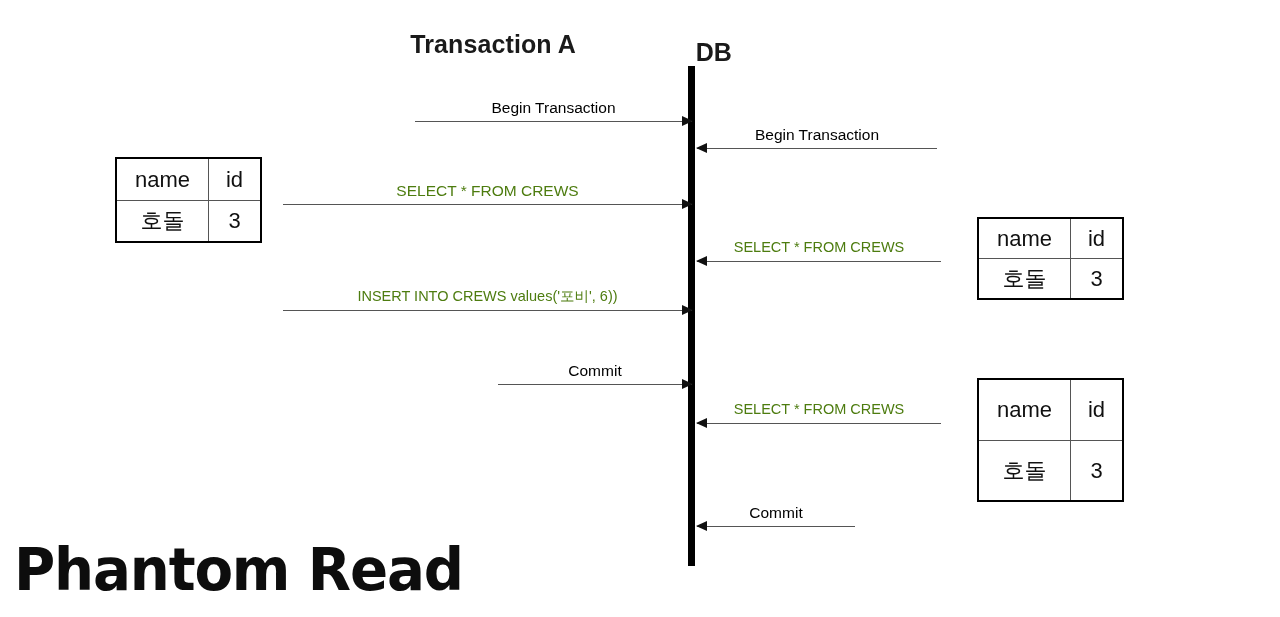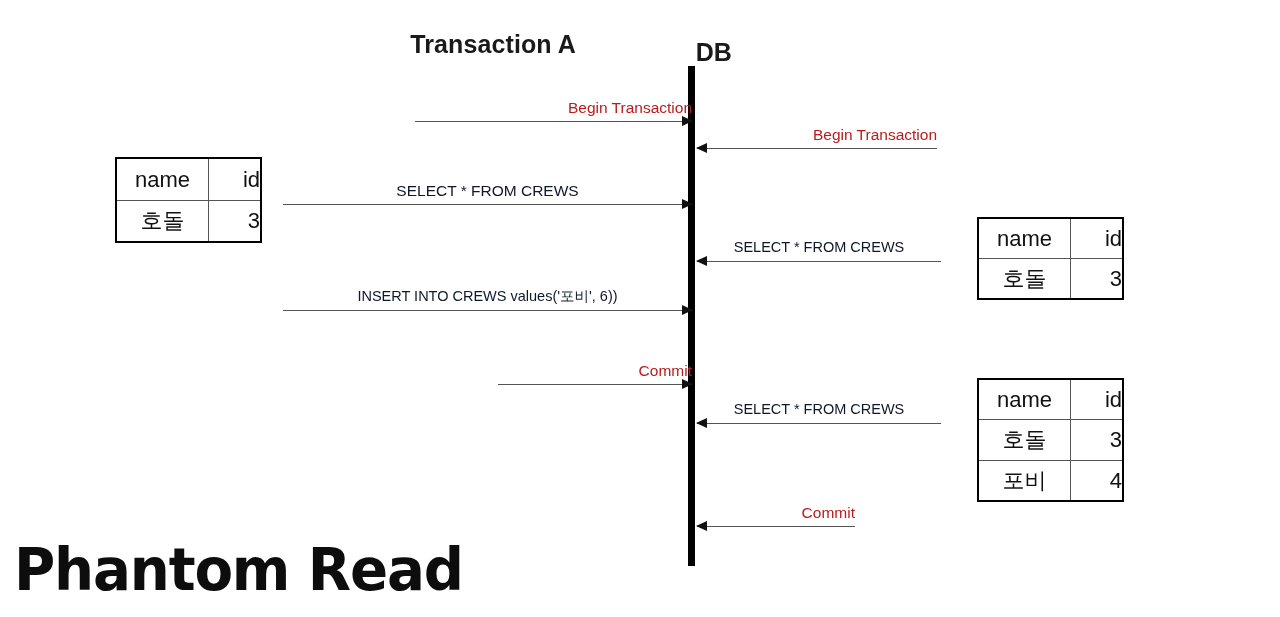--- a/index.html
+++ b/index.html
@@ -68,27 +68,26 @@
   }
   .msg .label {
     position: absolute;
     bottom: 5px;
     white-space: nowrap;
     line-height: 1.1;
     font-size: 15.5px;
   }
   .msg .label.center { left: 0; right: 0; text-align: center; }
   .msg .label.sql {
-    color: #0f172a;
+    color: #4d7c0f;
     font-size: 15.5px;
   }
   .msg .label.red {
-    color: #b91c1c;
+    color: #000000;
     font-size: 15.5px;
-    text-align: right;
   }
   .msg .label.small { font-size: 14.5px; }
 
   
   .dtable {
     position: absolute;
     border: 2.5px solid #000000;
     border-collapse: collapse;
     background: #ffffff;
     box-sizing: border-box;
@@ -97,26 +96,26 @@
     border-collapse: collapse;
     width: 100%;
     height: 100%;
   }
   .dtable td {
     border: 1px solid #555555;
     text-align: center;
     vertical-align: middle;
     font-size: 22px;
     color: #111111;
-    padding: 0;
+    padding: 8px;
     line-height: 1.05;
     font-weight: 400;
   }
   .dtable td.col-name { width: 64%; }
-  .dtable td.col-id   { width: 36%; text-align: right; }
+  .dtable td.col-id   { width: 36%; }
   .dtable tr:first-child td { border-top: none; }
   .dtable tr:last-child td { border-bottom: none; }
   .dtable td:first-child { border-left: none; }
   .dtable td:last-child { border-right: none; }
 
   
   #page-title {
     position: absolute;
     font-family: "DejaVu Sans", "Liberation Sans", sans-serif;
     font-weight: 700;
@@ -223,23 +222,19 @@
     <table>
       <tbody>
           <tr>
         <td class="col-name">name</td>
         <td class="col-id">id</td>
       </tr>
       <tr>
         <td class="col-name">호돌</td>
         <td class="col-id">3</td>
       </tr>
-      <tr>
-        <td class="col-name">포비</td>
-        <td class="col-id">4</td>
-      </tr>
     </tbody>
       </table>
   </div>
 
   <div id="page-title" style="left:14px; top:541px;">Phantom Read</div>
 
 </div>
 
 </body></html>

